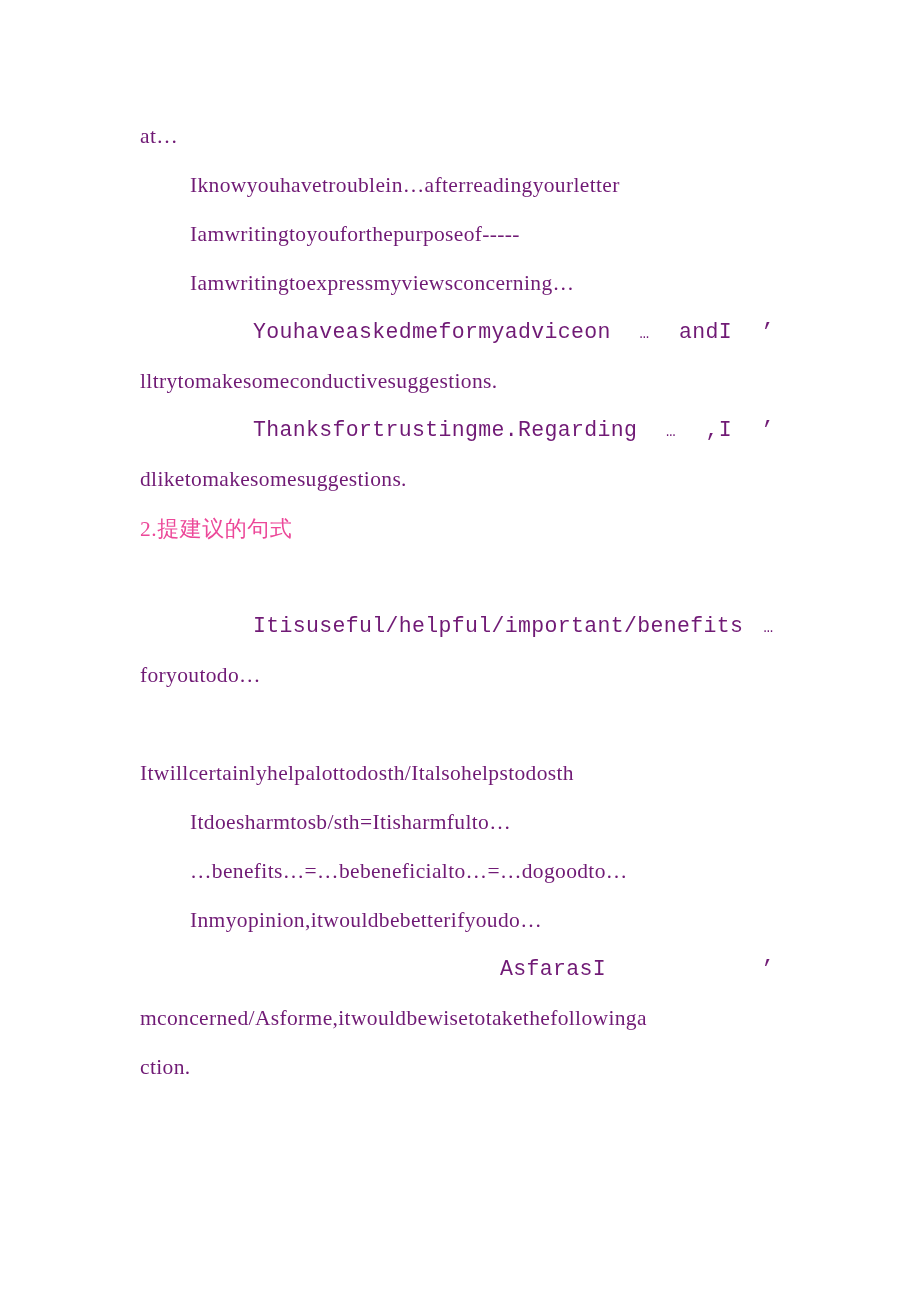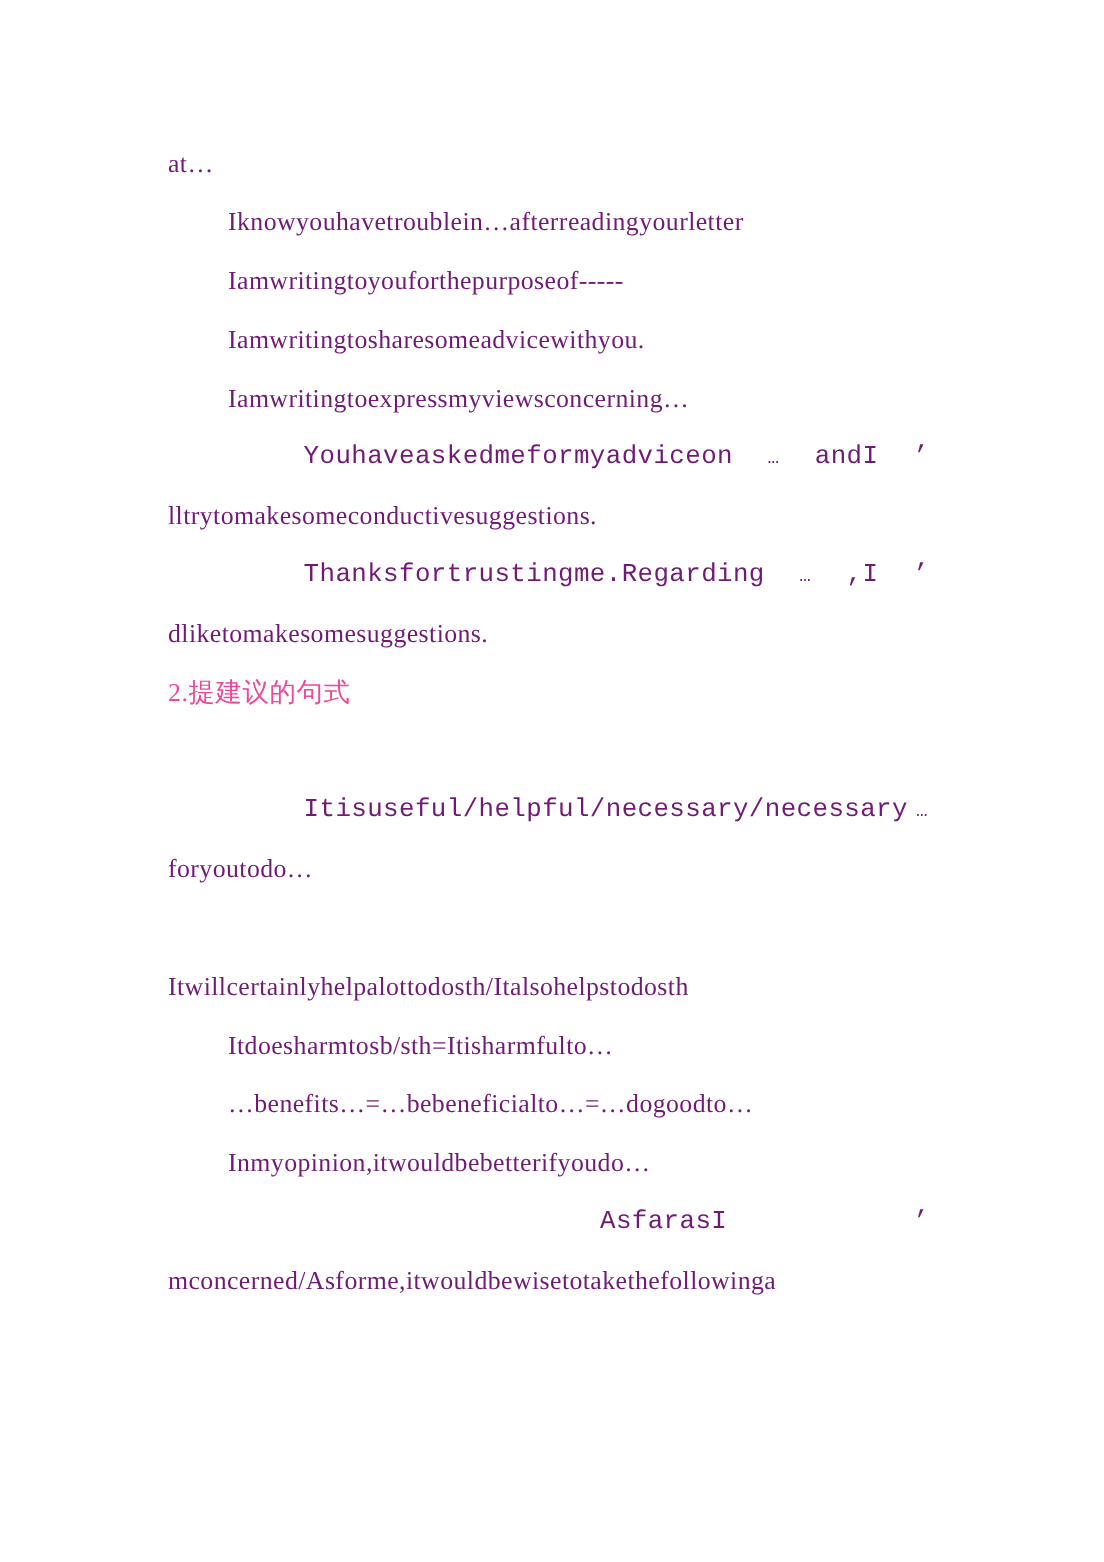--- a/index.html
+++ b/index.html
@@ -95,21 +95,20 @@
 
 <div id="page">
   <div id="doc-body">
 
     <div class="line ind0">at…</div>
 
     <div class="line ind2">Iknowyouhavetroublein…afterreadingyourletter</div>
 
     <div class="line ind2">Iamwritingtoyouforthepurposeof-----</div>
 
-    <div class="line ind2">Iamwritingtosharesomeadvicewithyou.</div>
 
     <div class="line ind2">Iamwritingtoexpressmyviewsconcerning…</div>
 
     <div class="line justify ind4">
       <span class="seg">Youhaveaskedmeformyadviceon</span>
       <span class="gap"></span>
       <span class="seg ell">…</span>
       <span class="gap"></span>
       <span class="seg">andI</span>
       <span class="gap"></span>
@@ -130,21 +129,21 @@
 
     <div class="line ind0">dliketomakesomesuggestions.</div>
 
     <div class="cjk-heading">
       <span class="num">2.</span><span>提建议的句式</span>
     </div>
 
     <div class="blank"></div>
 
     <div class="line justify ind4">
-      <span class="seg">Itisuseful/helpful/necessary/necessary</span>
+      <span class="seg">Itisuseful/helpful/important/benefits</span>
       <span class="gap"></span>
       <span class="seg ell">…</span>
     </div>
 
     <div class="line ind0">foryoutodo…</div>
 
 
     <div class="blank"></div>
 
     <div class="line ind0">Itwillcertainlyhelpalottodosth/Italsohelpstodosth</div>
@@ -157,15 +156,16 @@
     <div class="line ind2">Inmyopinion,itwouldbebetterifyoudo…</div>
 
     <div class="line justify ind4">
       <span class="seg" style="padding-left:247px">AsfarasI</span>
       <span class="gap"></span>
       <span class="seg apos">’</span>
     </div>
 
     <div class="line ind0">mconcerned/Asforme,itwouldbewisetotakethefollowinga</div>
 
+    <div class="line ind0">ction.</div>
 
   </div>
 </div>
 
 </body></html>

